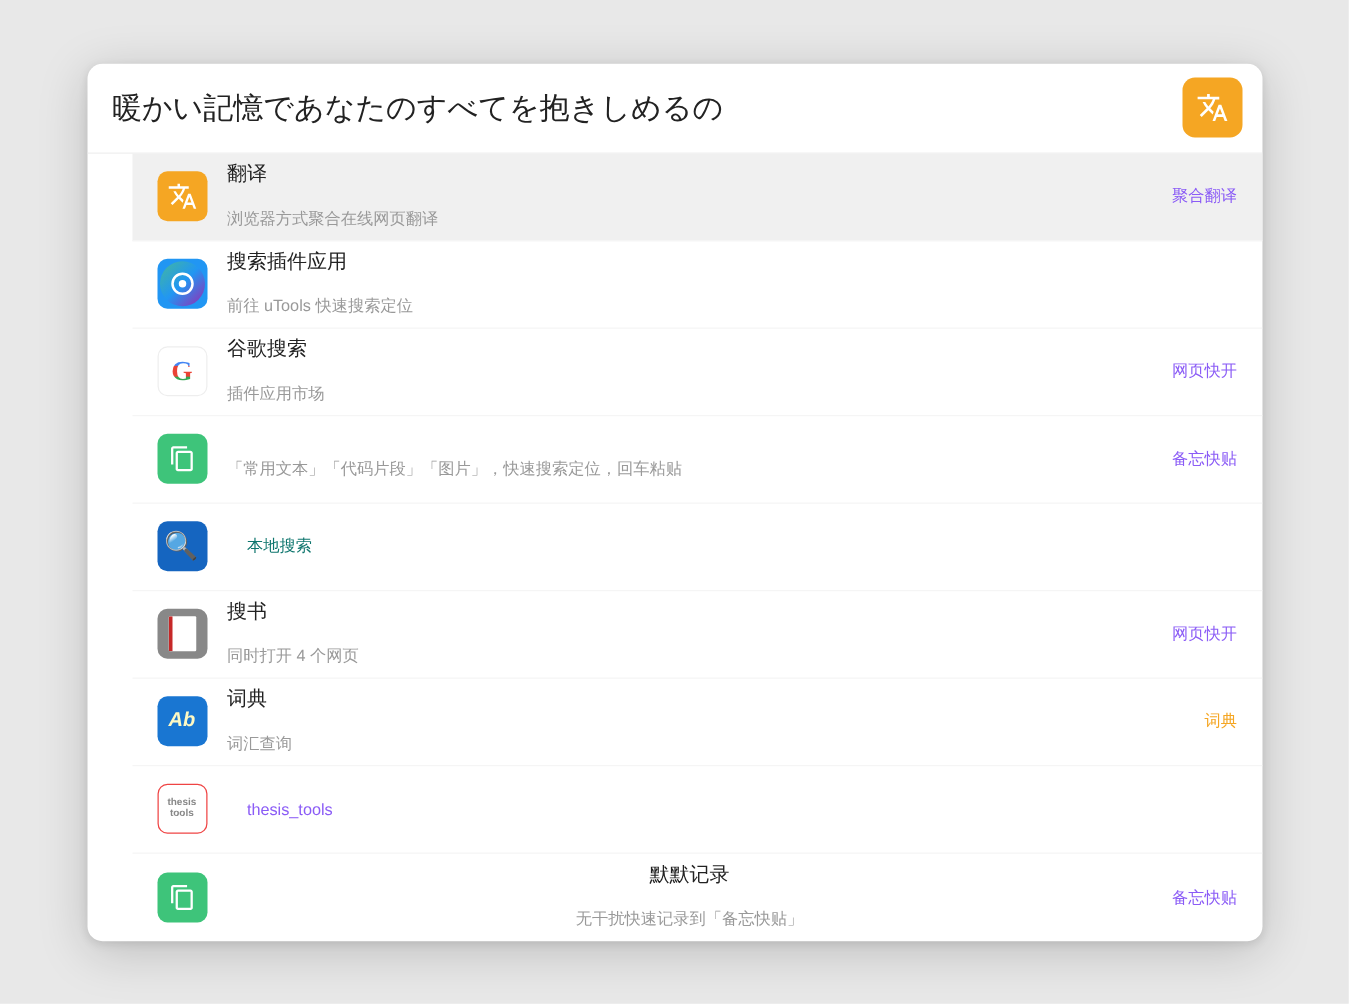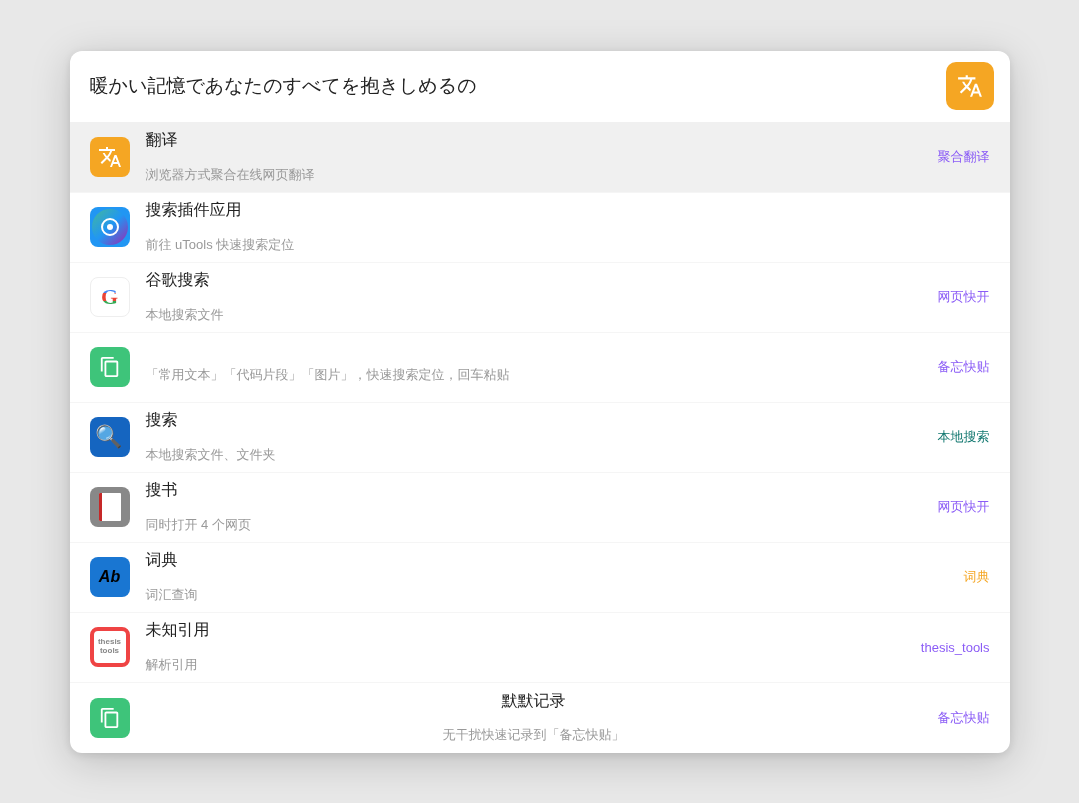--- a/index.html
+++ b/index.html
@@ -23,21 +23,21 @@
       align-items: center;
       padding: 0 16px 0 20px;
       height: 72px;
       border-bottom: 1px solid #f0f0f0;
       gap: 12px;
     }
     .search-input {
       flex: 1;
       border: none;
       outline: none;
-      font-size: 19px;
+      font-size: 24px;
       color: #222;
       background: transparent;
       font-family: inherit;
       caret-color: #222;
     }
     .search-icon-btn {
       width: 48px;
       height: 48px;
       background: #F5A623;
       border-radius: 10px;
@@ -47,20 +47,21 @@
       flex-shrink: 0;
       cursor: pointer;
     }
     .search-icon-btn svg {
       width: 26px;
       height: 26px;
       fill: #fff;
     }
     .result-list {
       list-style: none;
+      padding-left: 36px;
     }
     .result-item {
       display: flex;
       align-items: center;
       padding: 0 20px;
       height: 70px;
       cursor: pointer;
       border-bottom: 1px solid #f5f5f5;
       position: relative;
     }
@@ -103,21 +104,21 @@
     }
     .item-icon.book-icon {
       background: #888;
       overflow: hidden;
     }
     .item-icon.dict-icon {
       background: #1976D2;
     }
     .item-icon.thesis-icon {
       background: #fff;
-      border: 4px solid #ef4444;
+      border: 1px solid #ef4444;
       color: #555;
       font-size: 8px;
       line-height: 1.1;
       text-align: center;
       flex-direction: column;
     }
     .item-icon.memo-icon {
       background: #3EC47A;
     }
     .item-text {
@@ -209,21 +210,21 @@
     .book-cover-inner::before {
       content: '';
       position: absolute;
       left: 0; top: 0; bottom: 0;
       width: 3px;
       background: #c62828;
     }
     .ab-text {
       font-size: 16px;
       font-weight: bold;
-      color: #000000;
+      color: #fef9c3;
       font-style: italic;
     }
     .memo-svg { width: 22px; height: 22px; fill: #fff; }
   </style>
 </head>
 <body>
 
 <div class="launcher">
 
   <div class="search-bar">
@@ -259,43 +260,39 @@
       <span class="item-subtitle">前往 uTools 快速搜索定位</span>
     </div>
 
   </li>
       <li class="result-item">
     <div class="item-icon google-icon">
         <span class="google-g">G</span>
       </div>
     <div class="item-text">
       <span class="item-title">谷歌搜索</span>
-      <span class="item-subtitle">本地搜索文件</span>
+      <span class="item-subtitle">插件应用市场</span>
     </div>
     <span class="item-tag">网页快开</span>
   </li>
       <li class="result-item">
     <div class="item-icon clipboard-icon">
         <svg class="clipboard-svg" viewBox="0 0 24 24" xmlns="http://www.w3.org/2000/svg">
           <path d="M16 1H4c-1.1 0-2 .9-2 2v14h2V3h12V1zm3 4H8c-1.1 0-2 .9-2 2v14c0 1.1.9 2 2 2h11c1.1 0 2-.9 2-2V7c0-1.1-.9-2-2-2zm0 16H8V7h11v14z"></path>
         </svg>
       </div>
     <div class="item-text">
       <span class="item-subtitle">「常用文本」「代码片段」「图片」，快速搜索定位，回车粘贴</span>
     </div>
     <span class="item-tag">备忘快贴</span>
   </li>
       <li class="result-item">
     <div class="item-icon search-local-icon">
         <span class="search-q">🔍</span>
       </div>
-    <div class="item-text">
-      <span class="item-title">搜索</span>
-      <span class="item-subtitle">本地搜索文件、文件夹</span>
-    </div>
     <span class="item-tag blue">本地搜索</span>
   </li>
       <li class="result-item">
     <div class="item-icon book-icon">
         <div class="book-cover-inner"></div>
       </div>
     <div class="item-text">
       <span class="item-title">搜书</span>
       <span class="item-subtitle">同时打开 4 个网页</span>
     </div>
@@ -308,24 +305,20 @@
     <div class="item-text">
       <span class="item-title">词典</span>
       <span class="item-subtitle">词汇查询</span>
     </div>
     <span class="item-tag orange">词典</span>
   </li>
       <li class="result-item">
     <div class="item-icon thesis-icon">
         <span style="color:#888;font-size:8px;line-height:1.1;text-align:center;">thesis<br>tools</span>
       </div>
-    <div class="item-text">
-      <span class="item-title">未知引用</span>
-      <span class="item-subtitle">解析引用</span>
-    </div>
     <span class="item-tag">thesis_tools</span>
   </li>
       <li class="result-item">
     <div class="item-icon memo-icon">
         <svg class="memo-svg" viewBox="0 0 24 24" xmlns="http://www.w3.org/2000/svg">
           <path d="M16 1H4c-1.1 0-2 .9-2 2v14h2V3h12V1zm3 4H8c-1.1 0-2 .9-2 2v14c0 1.1.9 2 2 2h11c1.1 0 2-.9 2-2V7c0-1.1-.9-2-2-2zm0 16H8V7h11v14z"></path>
         </svg>
       </div>
     <div class="item-text">
       <span class="item-title">默默记录</span>

